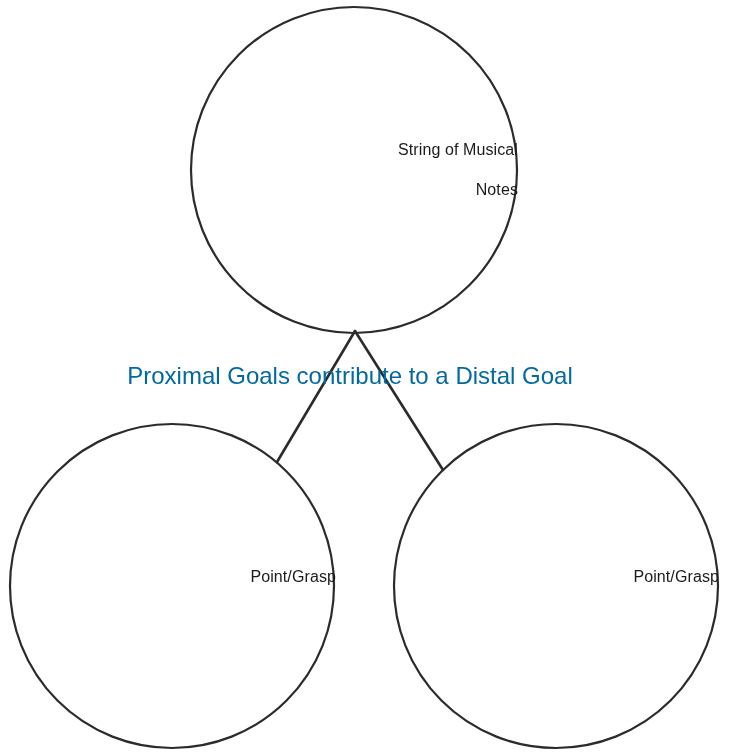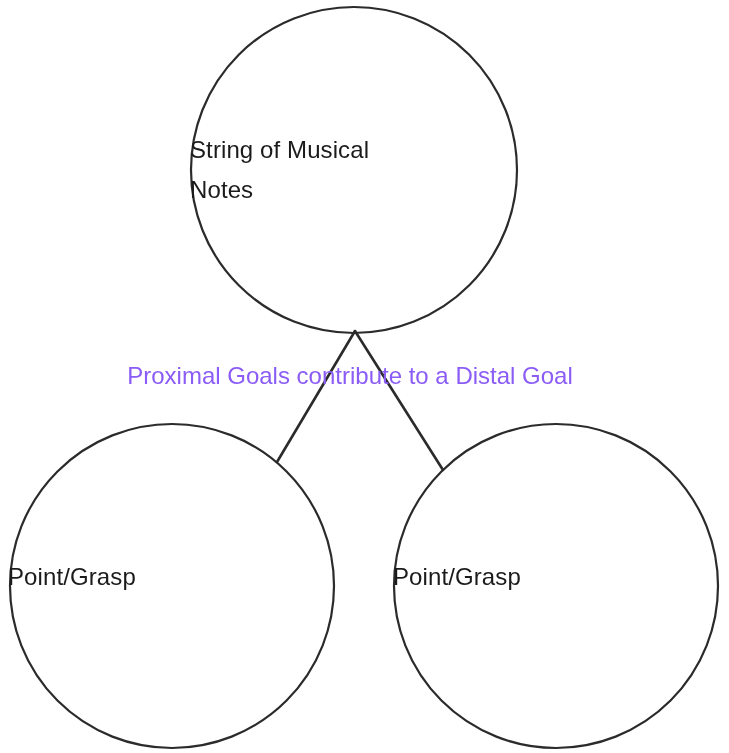--- a/index.html
+++ b/index.html
@@ -20,24 +20,24 @@
   }
   #diagram-svg {
     position: absolute;
     left: 0;
     top: 0;
     width: 729px;
     height: 753px;
   }
   .node-label {
     position: absolute;
-    text-align: left;
+    text-align: right;
     color: #1b1b1b;
     font-family: "Liberation Sans", sans-serif;
-    font-size: 24px;
+    font-size: 16px;
     line-height: 40px;
     letter-spacing: 0.1px;
     white-space: pre-line;
     pointer-events: none;
   }
   #label-top {
     left: 190px;
     top: 130px;
     width: 328px;
   }
@@ -52,21 +52,21 @@
     top: 562px;
     width: 326px;
     line-height: 30px;
   }
   #edge-label {
     position: absolute;
     left: 0px;
     top: 361px;
     width: 700px;
     text-align: center;
-    color: #8b5cf6;
+    color: #0369a1;
     font-family: "Liberation Sans", sans-serif;
     font-size: 24px;
     line-height: 30px;
     white-space: nowrap;
     pointer-events: none;
   }
 </style>
 </head>
 <body>
 

